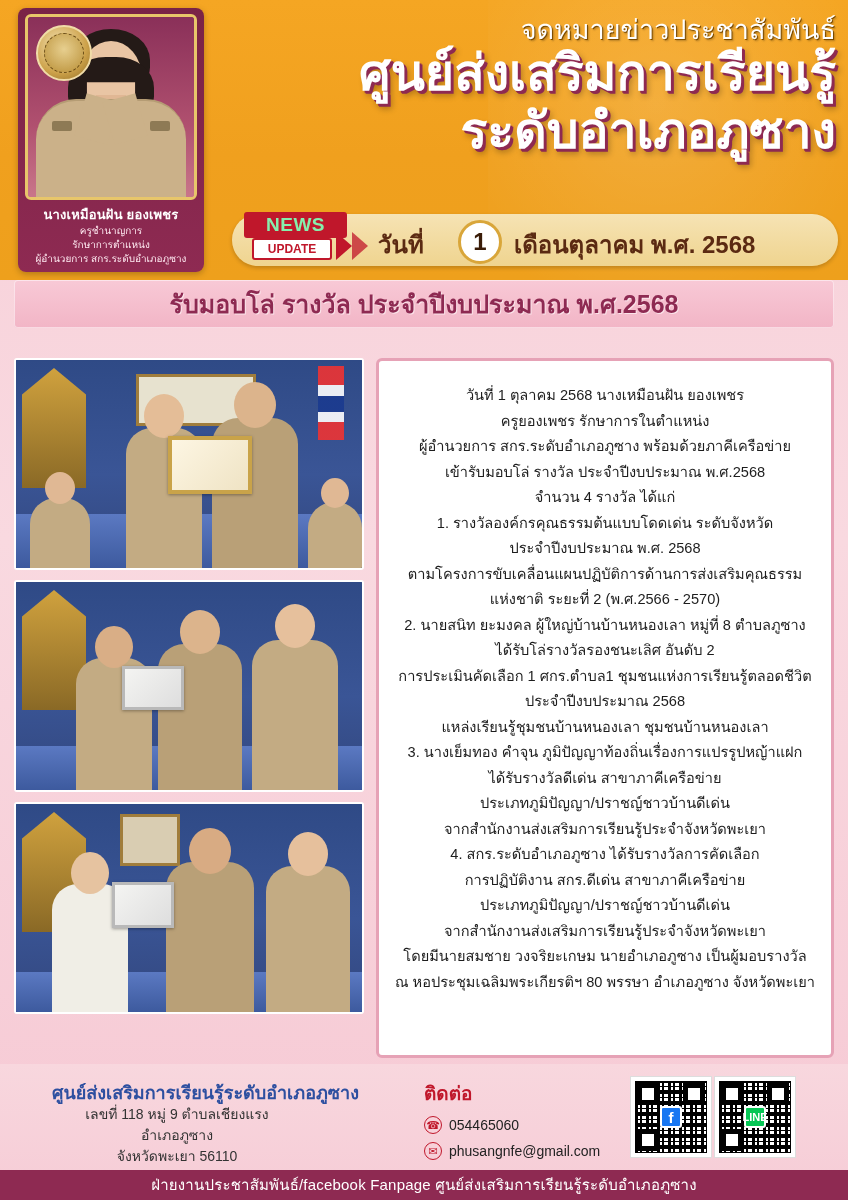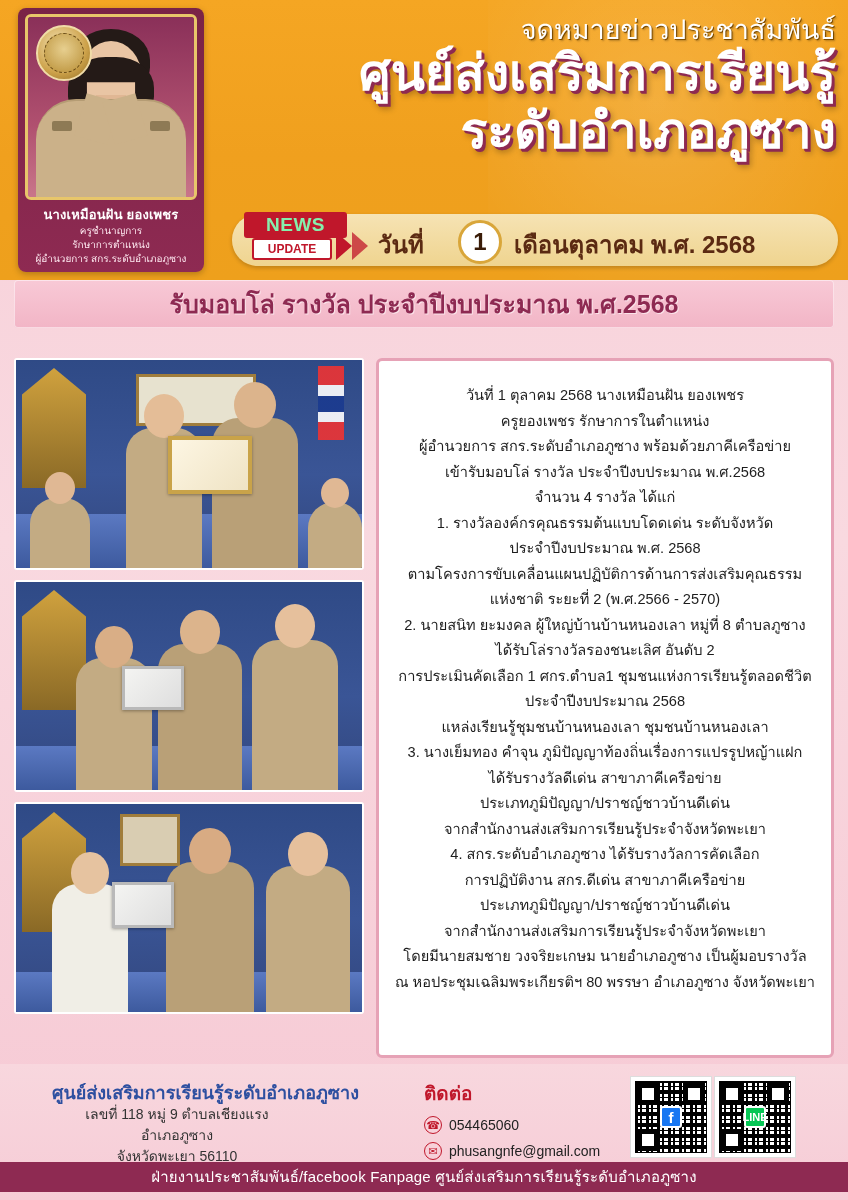--- a/index.html
+++ b/index.html
@@ -313,21 +313,21 @@
     width: 22px; height: 22px; background: #1877f2; color:#fff;
     font-weight: bold; font-size: 15px; display:flex; align-items:center; justify-content:center;
     border: 2px solid #fff; border-radius: 3px;
   }
   .qr-logo.line-c { background: #06c755; font-size: 11px; }
   .qr-caption {
     text-align: center; font-size: 12px; color: #2c2c2c; margin-top: 12px;
     font-style: italic; font-weight: bold;
   }
   .footer-bar {
-    position: absolute; left: 0; bottom: 8px; width: 848px; height: 30px;
+    position: absolute; left: 0; bottom: 0; width: 848px; height: 30px;
     background: #8e2a52; color: #fff;
     display: flex; align-items: center; justify-content: center;
     font-size: 15px; letter-spacing: .2px;
   }
 </style>
 </head>
 <body>
 
 <div class="page">
 

